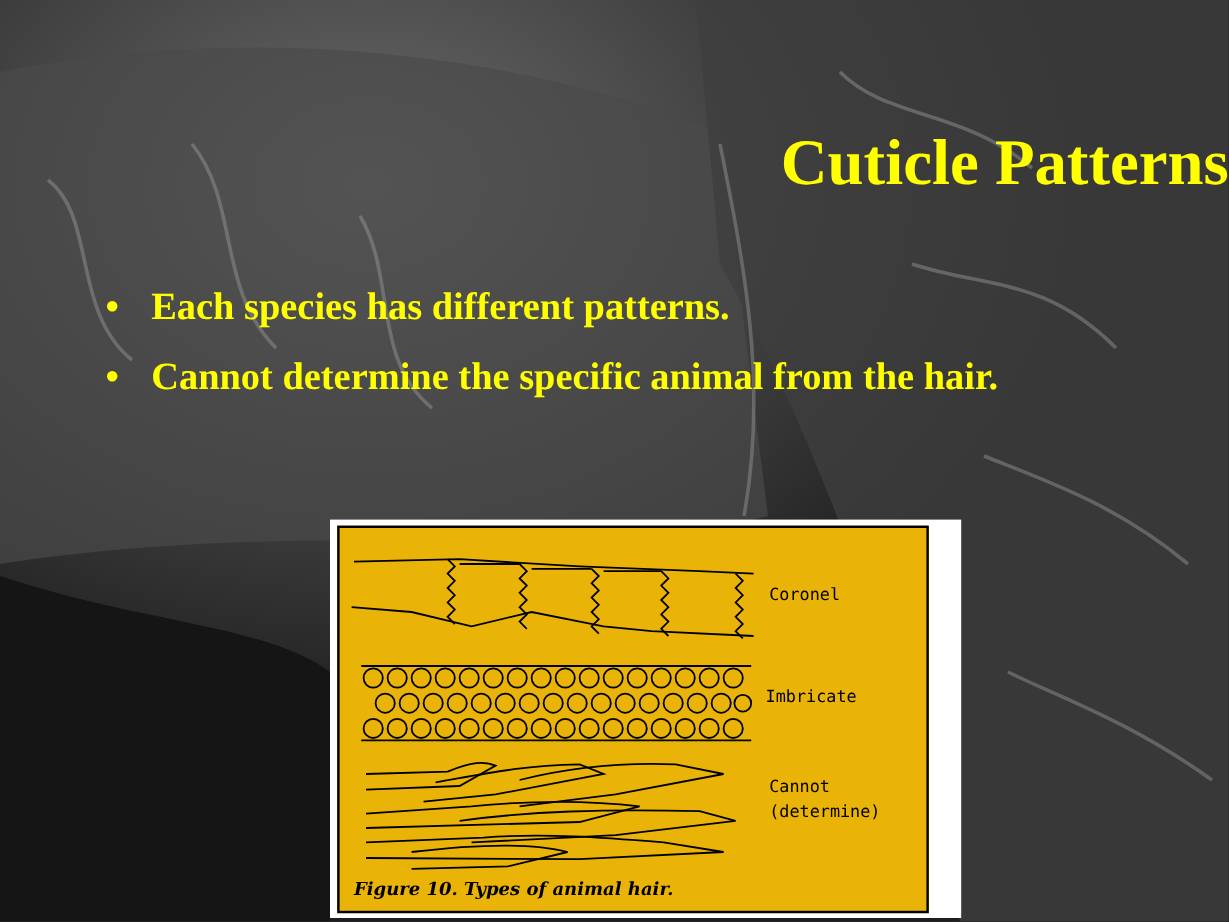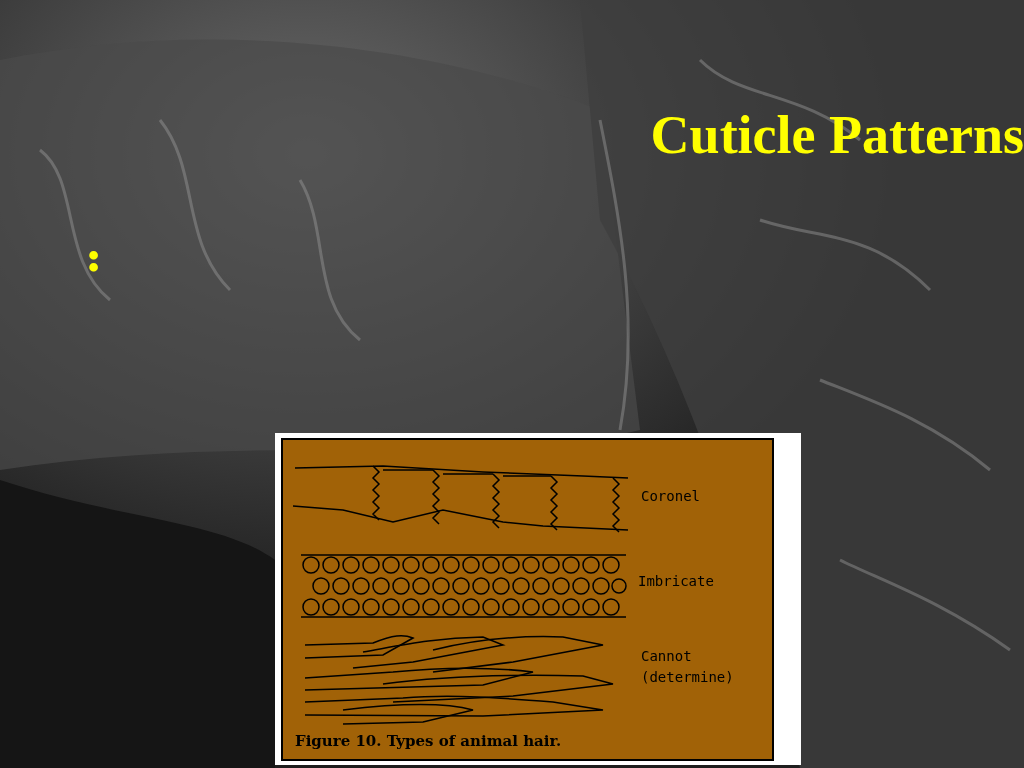--- a/index.html
+++ b/index.html
@@ -3,23 +3,23 @@
 <meta charset="utf-8">
 <style>
   html, body { margin:0; padding:0; }
   body { width:1024px; height:768px; overflow:hidden; background:#2a2a2a; position:relative; font-family:"Liberation Serif", serif; }
   .bg { position:absolute; inset:0; width:1024px; height:768px; }
   .title { position:absolute; left:0; width:1024px; top:100px; text-align:right; color:#ffff00; font-weight:bold; font-size:54px; line-height:70px; }
   .bullets { position:absolute; left:88px; top:232px; width:850px; margin:0; padding:0; list-style:none; }
   .bullets li { position:relative; padding-left:38px; color:#ffff00; font-weight:bold; font-size:32px; line-height:46px; margin-bottom:12px; }
   .bullets li .dot { position:absolute; left:0; top:0; }
   .figure { position:absolute; left:275px; top:433px; width:526px; height:332px; background:#ffffff; }
-  .figure-inner { position:absolute; left:6px; top:5px; width:493px; height:323px; border:2px solid #000; box-sizing:border-box; background:#a16207; }
+  .figure-inner { position:absolute; left:6px; top:5px; width:493px; height:323px; border:2px solid #000; box-sizing:border-box; background:#eab308; }
   .lbl { position:absolute; font-family:"DejaVu Sans Mono", monospace; font-size:14px; color:#000; letter-spacing:0px; }
-  .caption { position:absolute; left:12px; top:292px; font-family:"DejaVu Serif", serif; font-weight:bold; font-size:15px; color:#000; }
+  .caption { position:absolute; left:12px; top:292px; font-family:"DejaVu Serif", serif; font-weight:bold; font-style:italic; font-size:15px; color:#000; }
 </style>
 </head>
 <body>
 
 <svg class="bg" viewBox="0 0 1024 768" preserveAspectRatio="none">
   <defs>
     <radialGradient id="g1" cx="30%" cy="20%" r="60%">
       <stop offset="0" stop-color="#6a6a6a"></stop>
       <stop offset="1" stop-color="#1e1e1e"></stop>
     </radialGradient>
@@ -38,23 +38,25 @@
     <path d="M840 560 C880 580 940 600 1010 650"></path>
     <path d="M600 120 C620 220 640 320 620 430"></path>
   </g>
 </svg>
 
 <div class="title">Cuticle Patterns</div>
 
 <ul class="bullets">
   <li>
     <span class="dot">•</span>
+    <span>Each species has different patterns.</span>
   </li>
   <li>
     <span class="dot">•</span>
+    <span>Cannot determine the specific animal from the hair.</span>
   </li>
 </ul>
 
 <div class="figure">
   <div class="figure-inner">
     <svg style="position:absolute;left:0;top:0" width="490" height="290">
 
       <g stroke="#000" stroke-width="1.5" fill="none">
         <polyline points="12,28 100,26 200,32 300,36 345,38"></polyline>
         <polyline points="10,66 60,70 110,82 160,70 220,82 260,86 345,90"></polyline>

